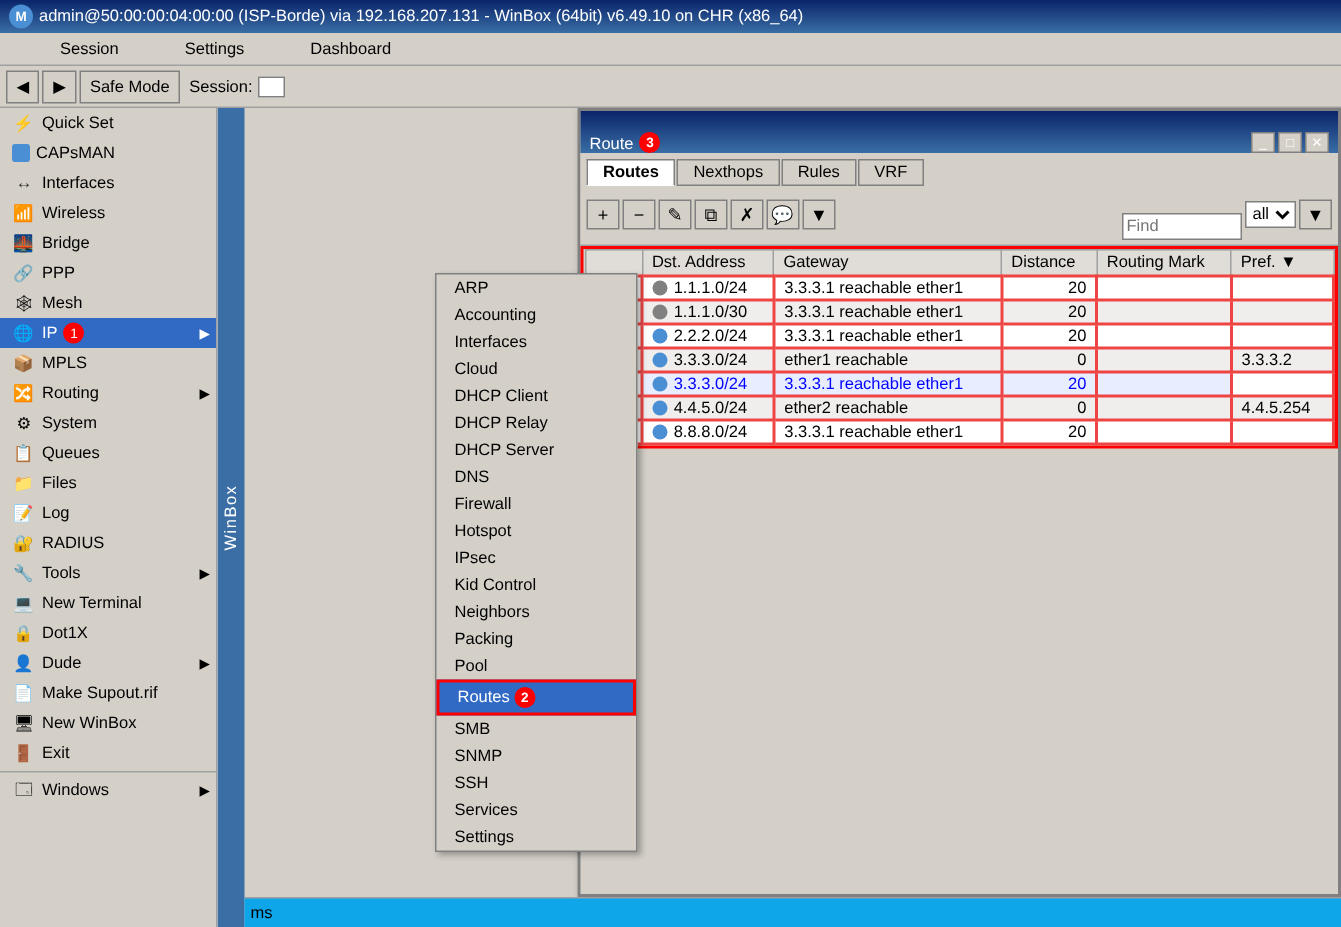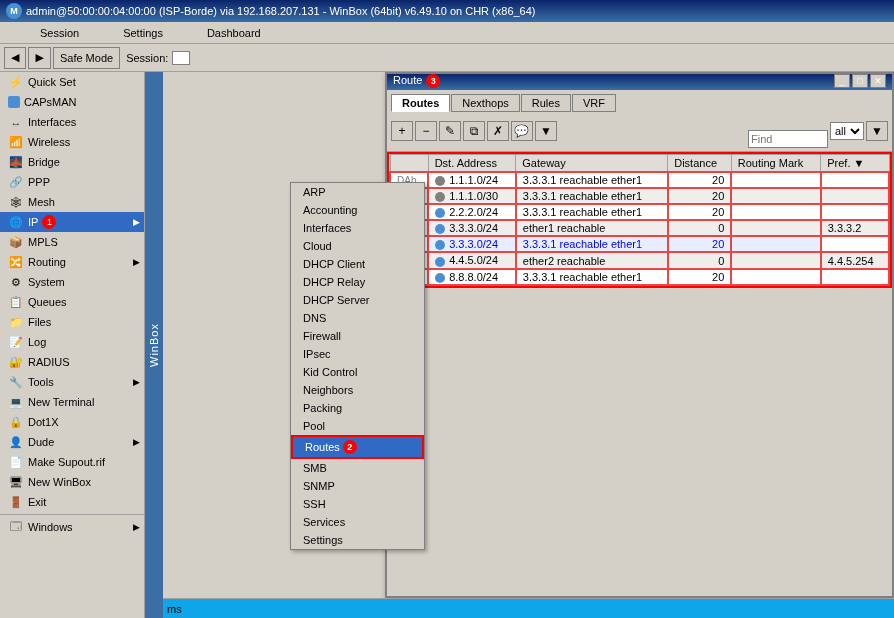--- a/index.html
+++ b/index.html
@@ -149,23 +149,23 @@
       left: 240px;
       right: 0;
       bottom: 20px;
       background: #d4d0c8;
       border: 2px solid #808080;
       box-shadow: 2px 2px 6px rgba(0,0,0,0.4);
     }
     .route-window-title {
       background: linear-gradient(to bottom, #0a246a, #3a6ea5);
       color: white;
-      height: 16px;
-      display: flex;
-      align-items: flex-start;
+      height: 28px;
+      display: flex;
+      align-items: flex-end;
       padding: 0 6px;
       font-size: 11px;
     }
     .route-window-title .win-controls {
       margin-left: auto;
       display: flex; gap: 2px;
     }
     .win-btn {
       width: 16px; height: 14px;
       background: #d4d0c8;
@@ -458,20 +458,21 @@
     <div class="dropdown-menu">
       <div class="dropdown-item">ARP</div>
       <div class="dropdown-item">Accounting</div>
       <div class="dropdown-item">Interfaces</div>
       <div class="dropdown-item">Cloud</div>
       <div class="dropdown-item">DHCP Client</div>
       <div class="dropdown-item">DHCP Relay</div>
       <div class="dropdown-item">DHCP Server</div>
       <div class="dropdown-item">DNS</div>
       <div class="dropdown-item">Firewall</div>
+      <div class="dropdown-item">Hotspot</div>
       <div class="dropdown-item">IPsec</div>
       <div class="dropdown-item">Kid Control</div>
       <div class="dropdown-item">Neighbors</div>
       <div class="dropdown-item">Packing</div>
       <div class="dropdown-item">Pool</div>
       <div class="dropdown-item highlighted dropdown-routes-highlight" style="display:flex;align-items:center;">
         <span>Routes</span>
         <span class="badge-num">2</span>
       </div>
       <div class="dropdown-item">SMB</div>

